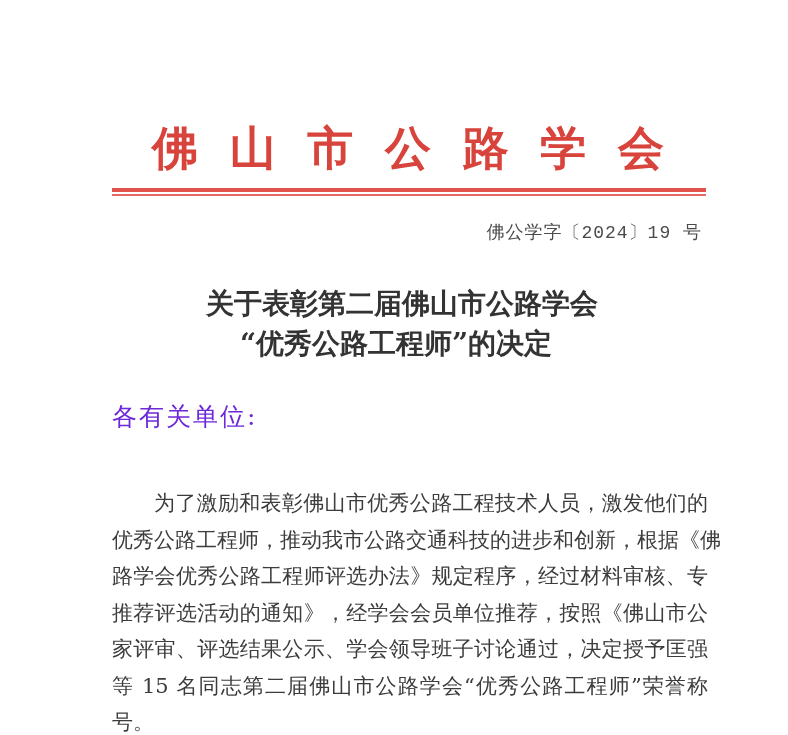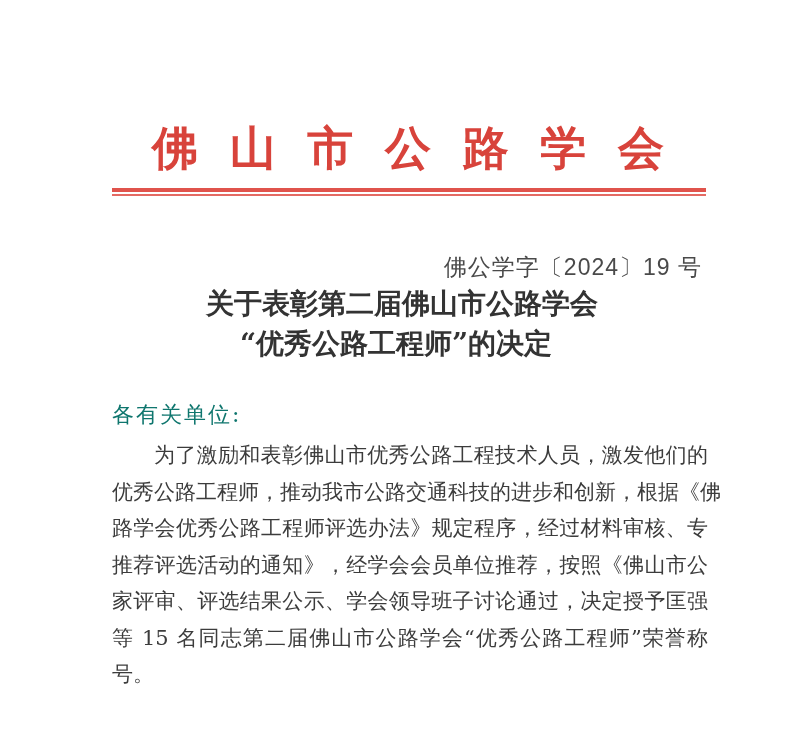--- a/index.html
+++ b/index.html
@@ -59,64 +59,63 @@
     position: absolute;
     left: 0; top: 6px;
     width: 100%;
     height: 2px;
     background: #e46a63;
   }
   .doc-number {
     position: absolute;
     right: 86px;
     top: 220px;
-    font-size: 23px;
+    font-size: 18px;
     color: #4a4a4a;
     letter-spacing: 1px;
-    font-family: Liberation Sans, sans-serif;
-    margin-top: 32px;
+    font-family: Liberation Mono, monospace;
   }
   .title {
     position: absolute;
     left: 0;
     width: 788px;
     text-align: center;
     font-size: 28px;
     font-weight: bold;
     color: #333333;
     font-family: "DejaVu Serif", "Liberation Serif", serif;
     line-height: 1;
   }
   .title.l1 { top: 290px; left: 8px; }
   .title.l2 { top: 330px; left: 2px; }
   .salutation {
     position: absolute;
     left: 112px;
     top: 400px;
-    font-size: 22px;
-    color: #0f766e;
+    font-size: 25px;
+    color: #6d28d9;
     letter-spacing: 2px;
   }
   .body-text {
     position: absolute;
     left: 112px;
     top: 437px;
     width: 596px;
     font-size: 21px;
     color: #3c3c3c;
     line-height: 36.5px;
   }
   .body-text .line {
     display: block;
     white-space: nowrap;
     text-align: justify;
     text-align-last: justify;
     height: 36.5px;
   }
-  .body-text .line.indent { padding-left: 42px; }
+  .body-text .line.indent { padding-left: 42px; margin-top: 48px; }
   .body-text .line.last { text-align-last: left; }
 </style>
 </head>
 <body>
 
 <div class="page">
 
   <div class="letterhead">
     <span>佛</span>
     <span>山</span>

